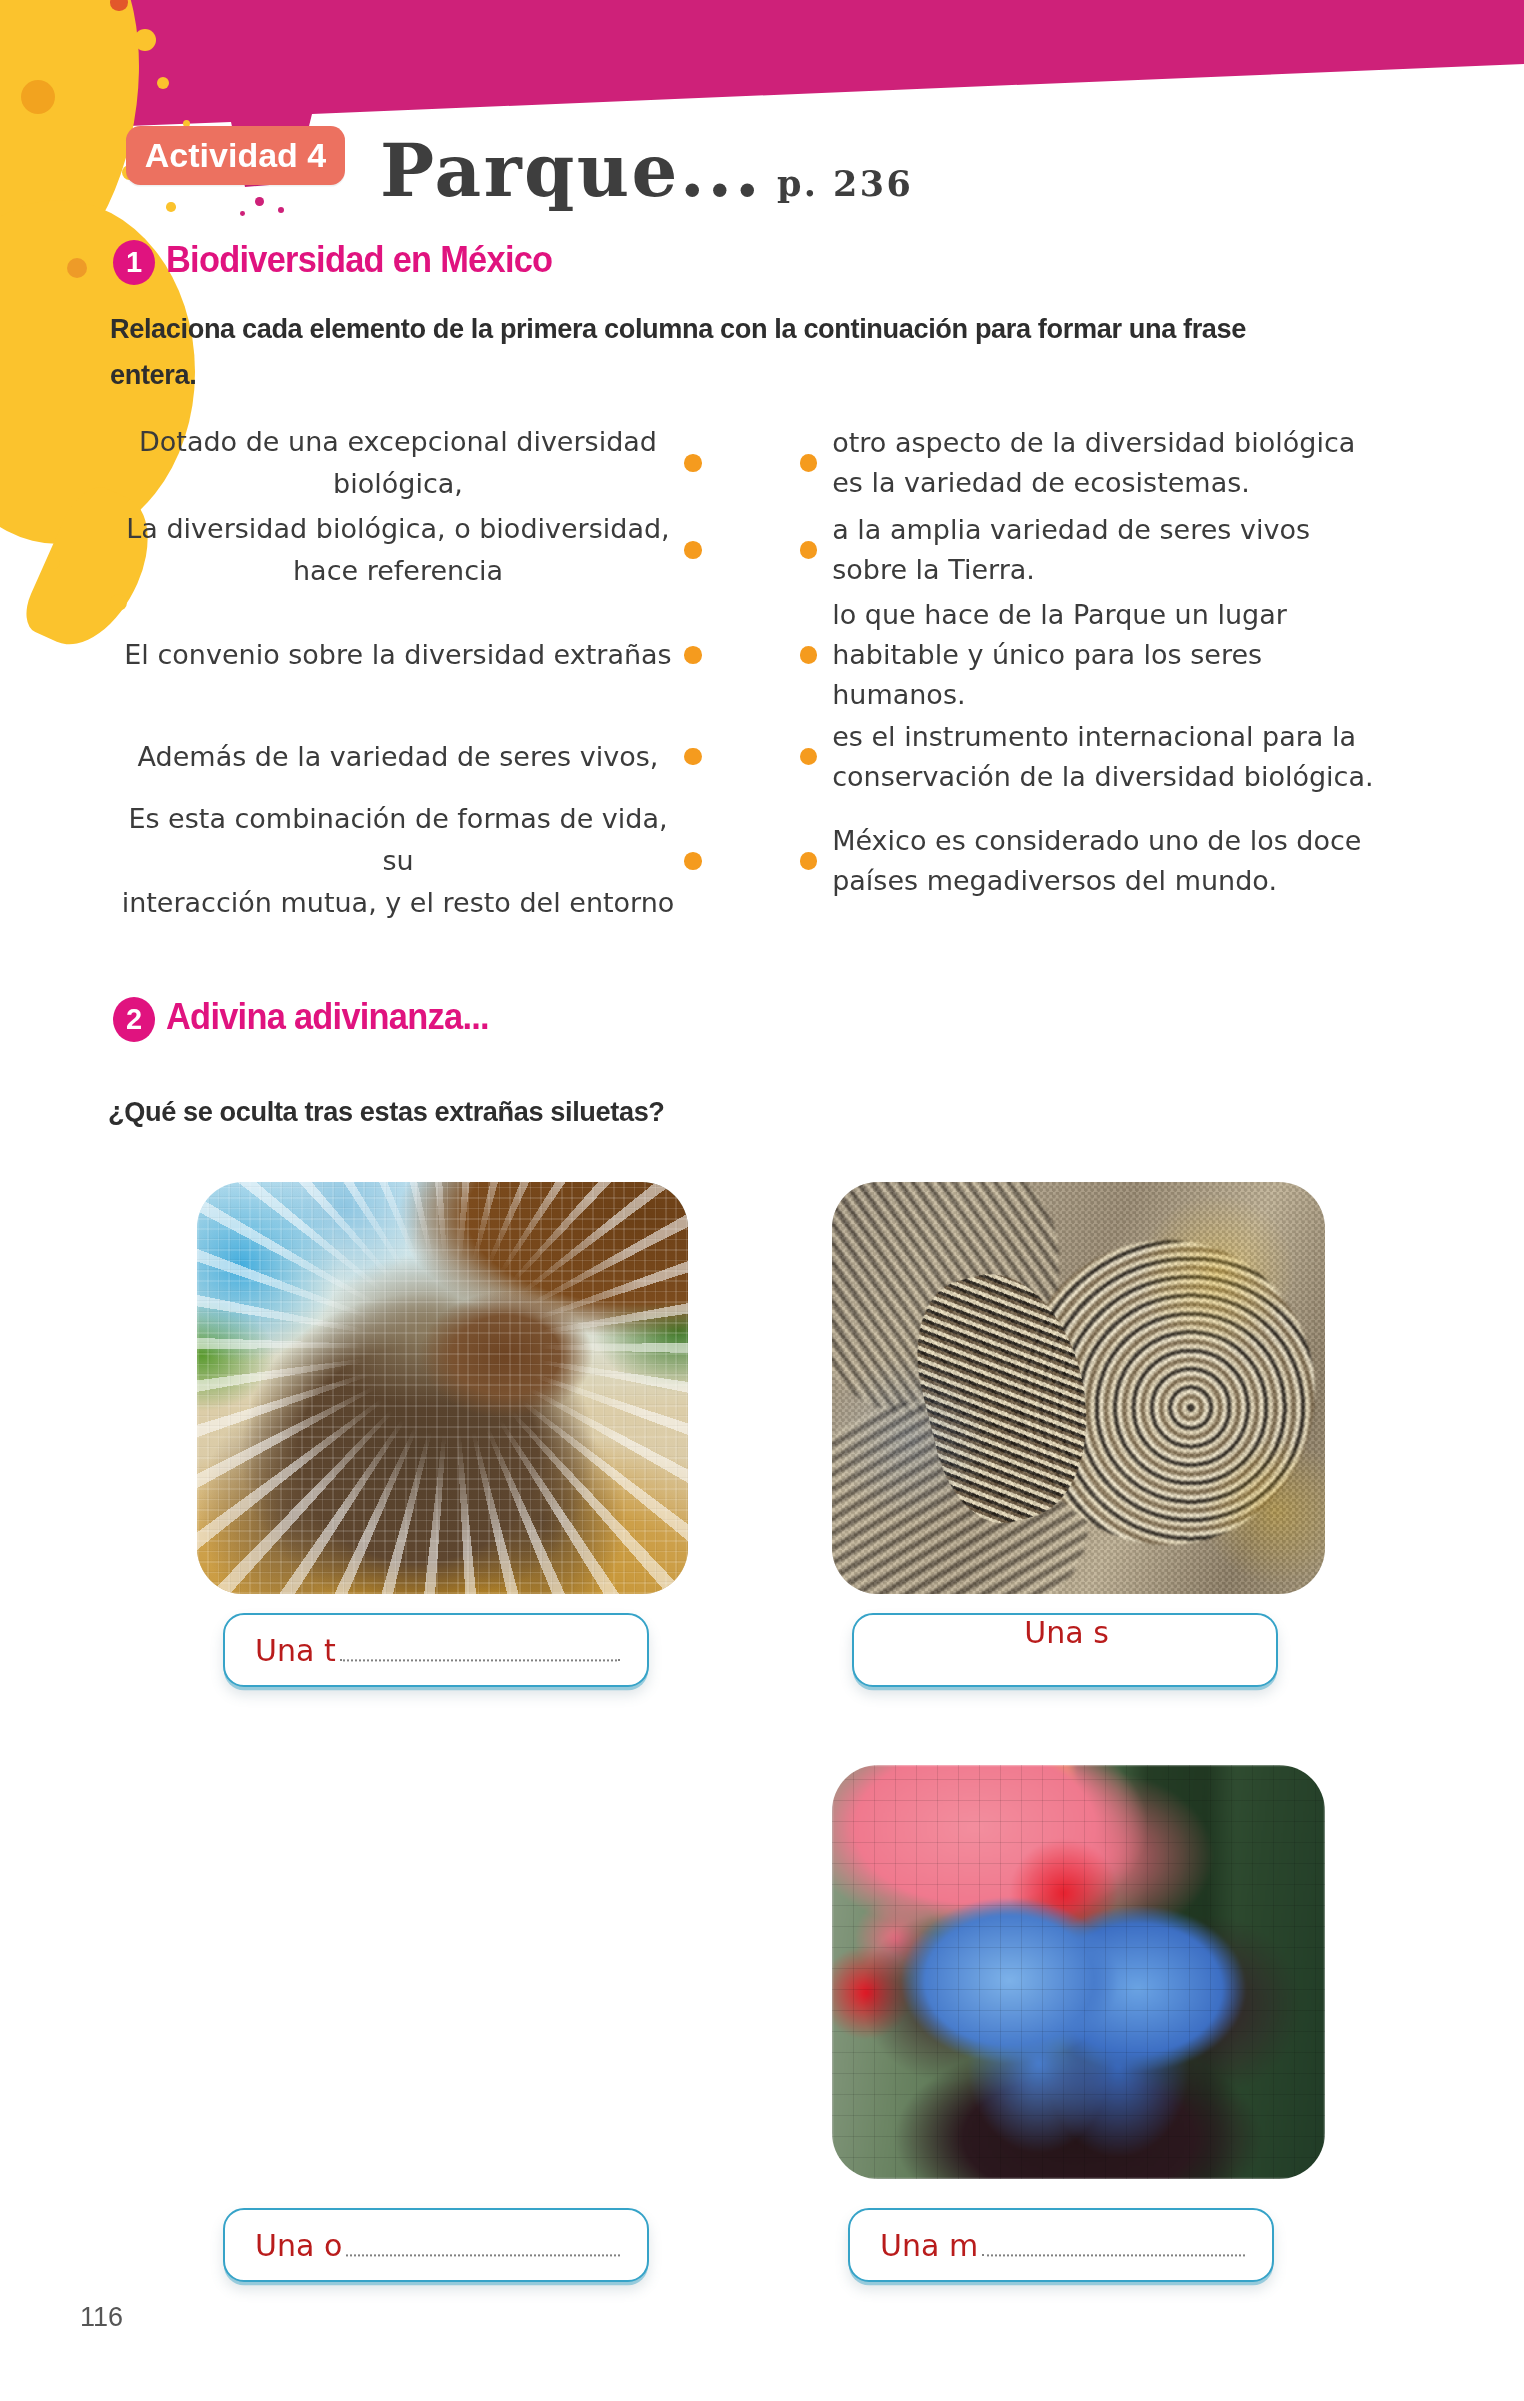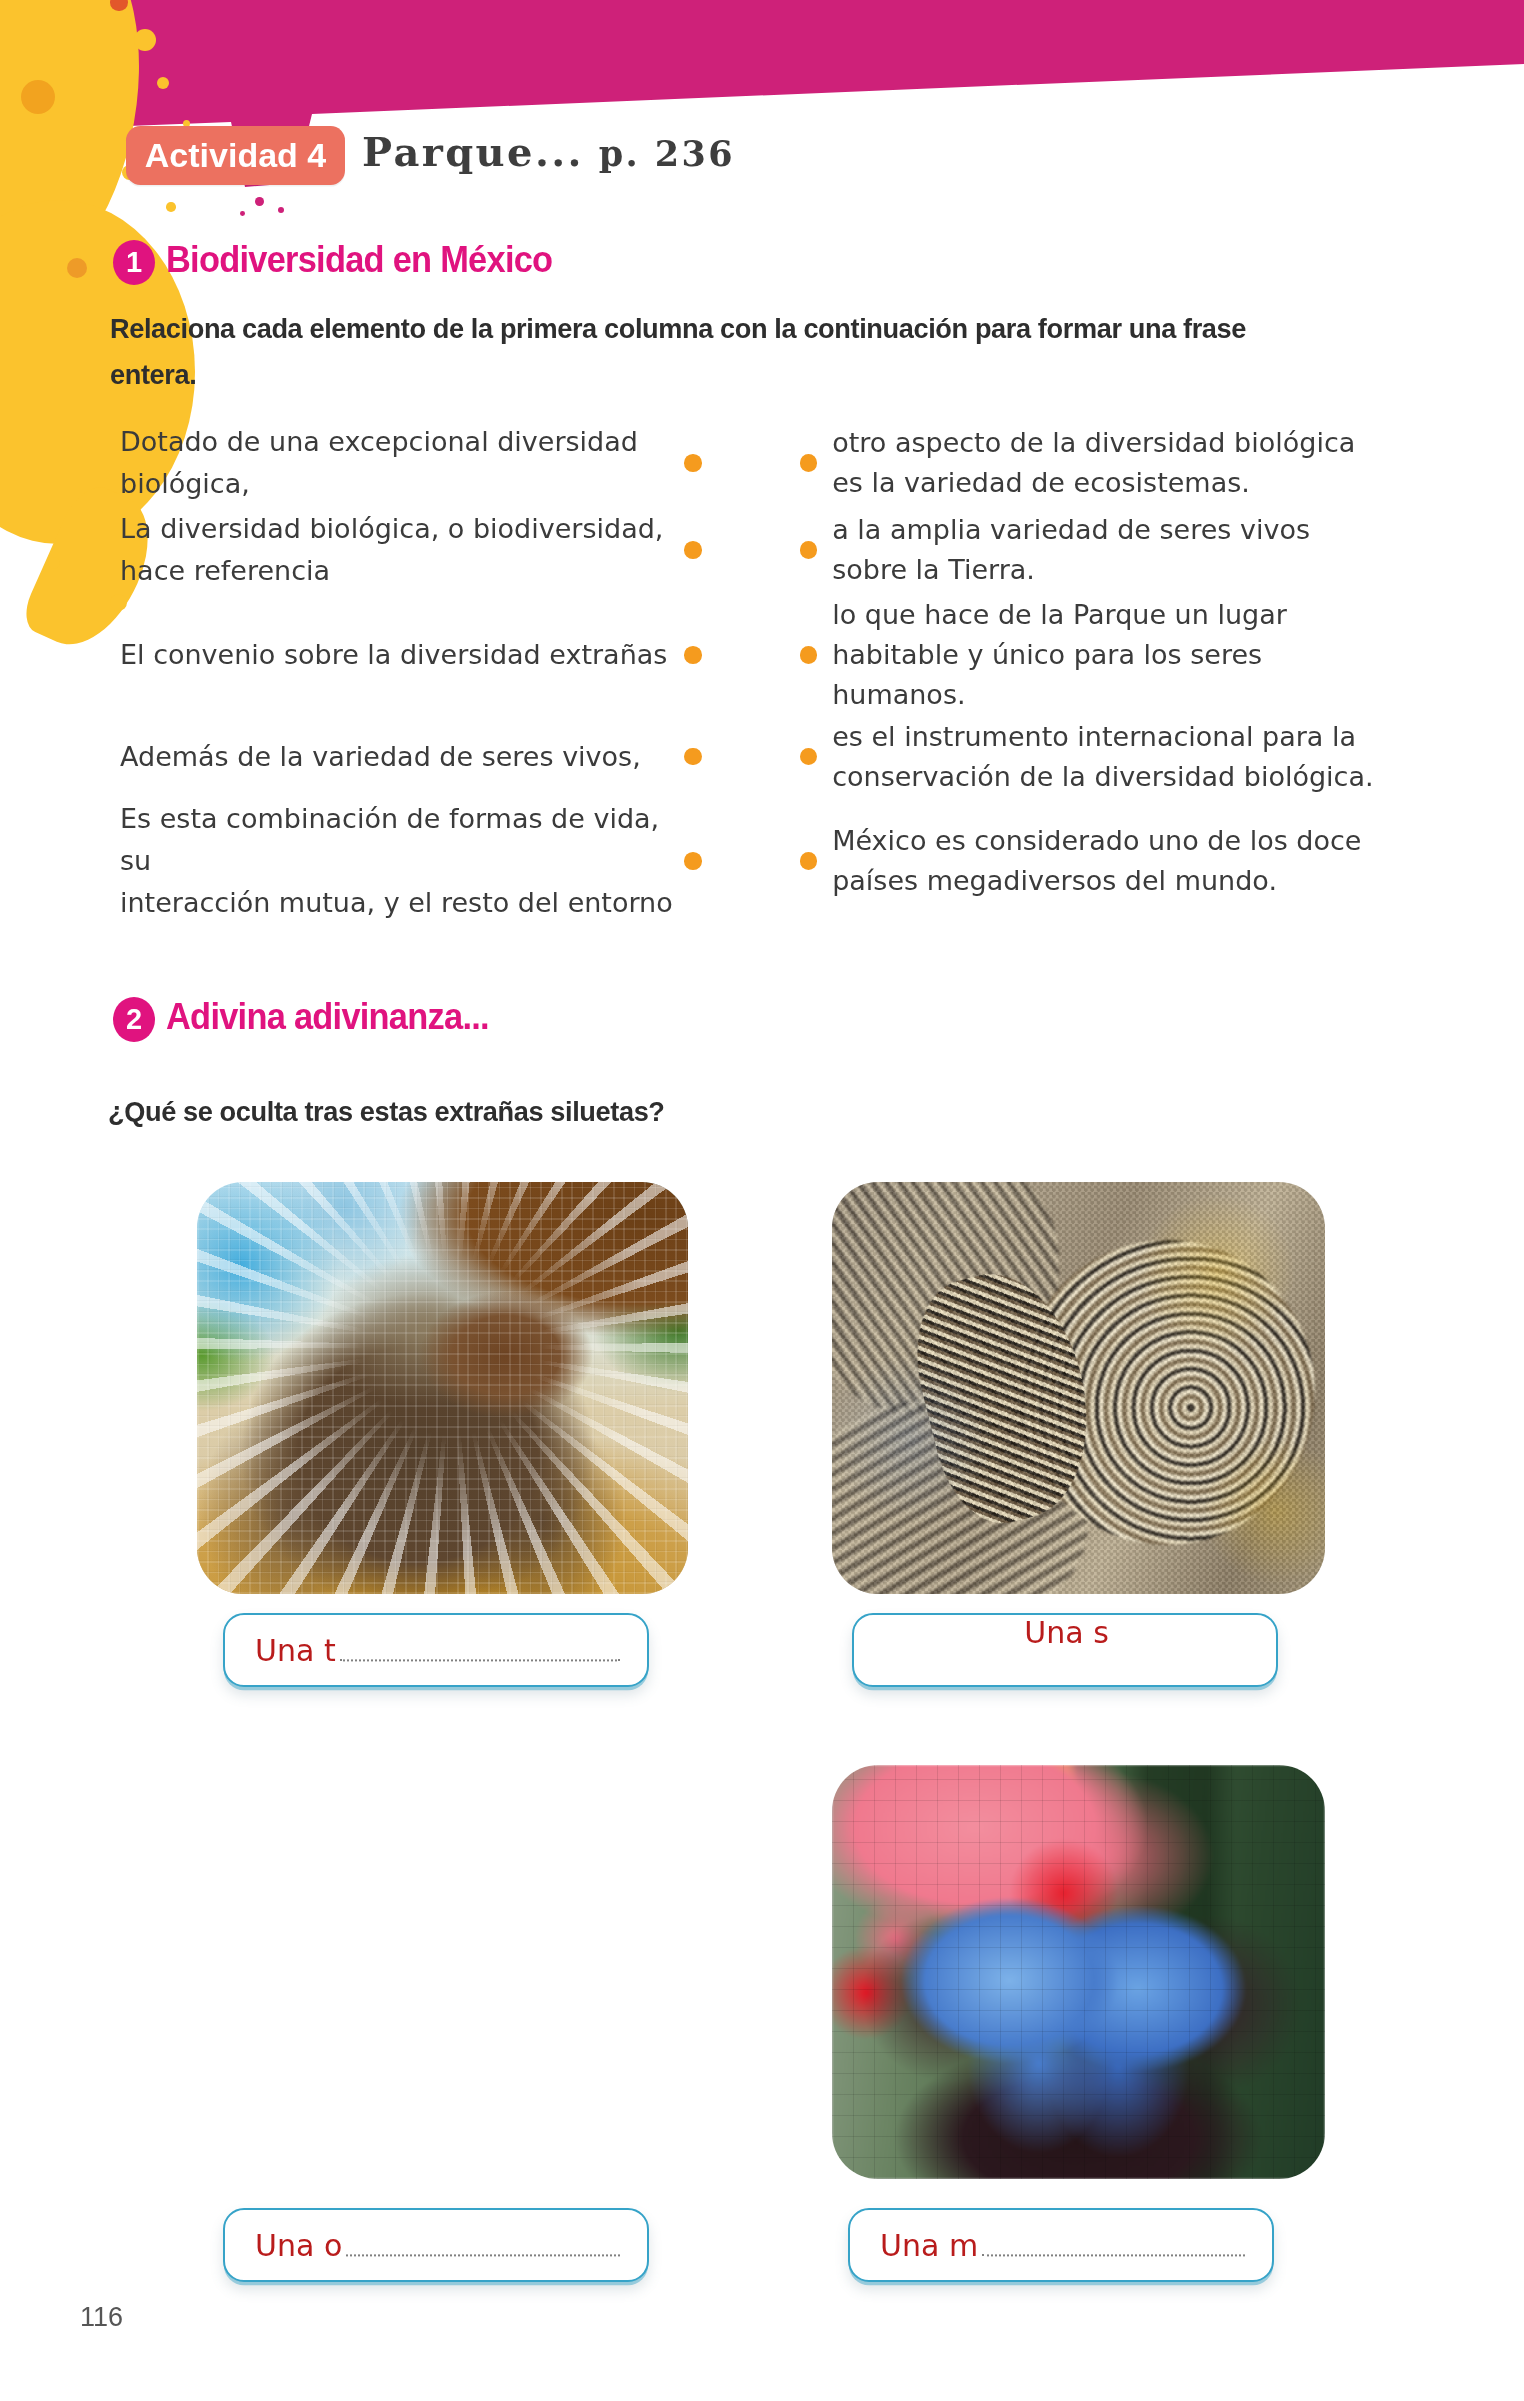--- a/index.html
+++ b/index.html
@@ -17,37 +17,37 @@
   .drop{position:absolute;border-radius:50%;background:#fbc32d;}
   .spot{position:absolute;border-radius:50%;}
 
   
   .activity-badge{position:absolute;left:126px;top:126px;width:219px;height:59px;background:#ec7160;
         border-radius:14.4px;display:flex;align-items:center;justify-content:center;
         font-family:"Liberation Sans",sans-serif;font-weight:700;font-size:34px;color:#ffffff;
         letter-spacing:0px;box-shadow:0 1.6px 0 rgba(0,0,0,0.06);}
   .deco-title{position:absolute;left:362px;top:128px;font-family:"DejaVu Serif",serif;font-weight:700;
         color:#3e3e3e;letter-spacing:2.4px;white-space:nowrap;}
-  .deco-title .main{font-size:40px;}
+  .deco-title .main{font-size:72px;margin-left:18px;}
   .deco-title .pg{font-size:35px;margin-left:8px;}
 
   
   .numcircle{position:absolute;width:42px;height:45px;border-radius:50%;background:#e0137f;color:#fff;
         display:flex;align-items:center;justify-content:center;font-family:"Liberation Sans",sans-serif;
         font-weight:700;font-size:29px;}
   .sectitle{position:absolute;font-family:"Liberation Sans",sans-serif;font-weight:700;color:#e0137f;
         font-size:37px;letter-spacing:-0.8px;transform:scaleX(0.93);transform-origin:left center;white-space:nowrap;}
   .boldtext{position:absolute;font-family:"Liberation Sans",sans-serif;font-weight:700;color:#2e2e2e;
         font-size:28px;letter-spacing:-0.4px;line-height:46px;transform:scaleX(0.97);transform-origin:left center;white-space:nowrap;}
 
   
   .match{position:absolute;left:120px;top:421px;width:1281px;display:flex;flex-direction:column;}
   .mrow{display:flex;align-items:center;}
   .r0{min-height:80px}.r1{min-height:90px}.r2{min-height:102px}.r3{min-height:83px}.r4{min-height:90px}
-  .mleft{width:556px;text-align:left;font-size:27px;line-height:42px;color:#3b3b3b;}
+  .mleft{width:556px;text-align:center;font-size:27px;line-height:42px;color:#3b3b3b;}
   .mright{width:565px;text-align:left;font-size:27px;line-height:40px;color:#3b3b3b;margin-left:15px;}
   .mleft span,.mright span{display:block;}
   .dot{width:17.6px;height:17.6px;border-radius:50%;background:#f59b1e;flex:0 0 auto;}
   .d1{margin-left:8px;}
   .dspace{width:98px;flex:0 0 auto;}
 
   
   .riddle-img{position:absolute;border-radius:46px;overflow:hidden;}
   .fx{position:absolute;inset:0;}
   .ov{position:absolute;inset:0;}

